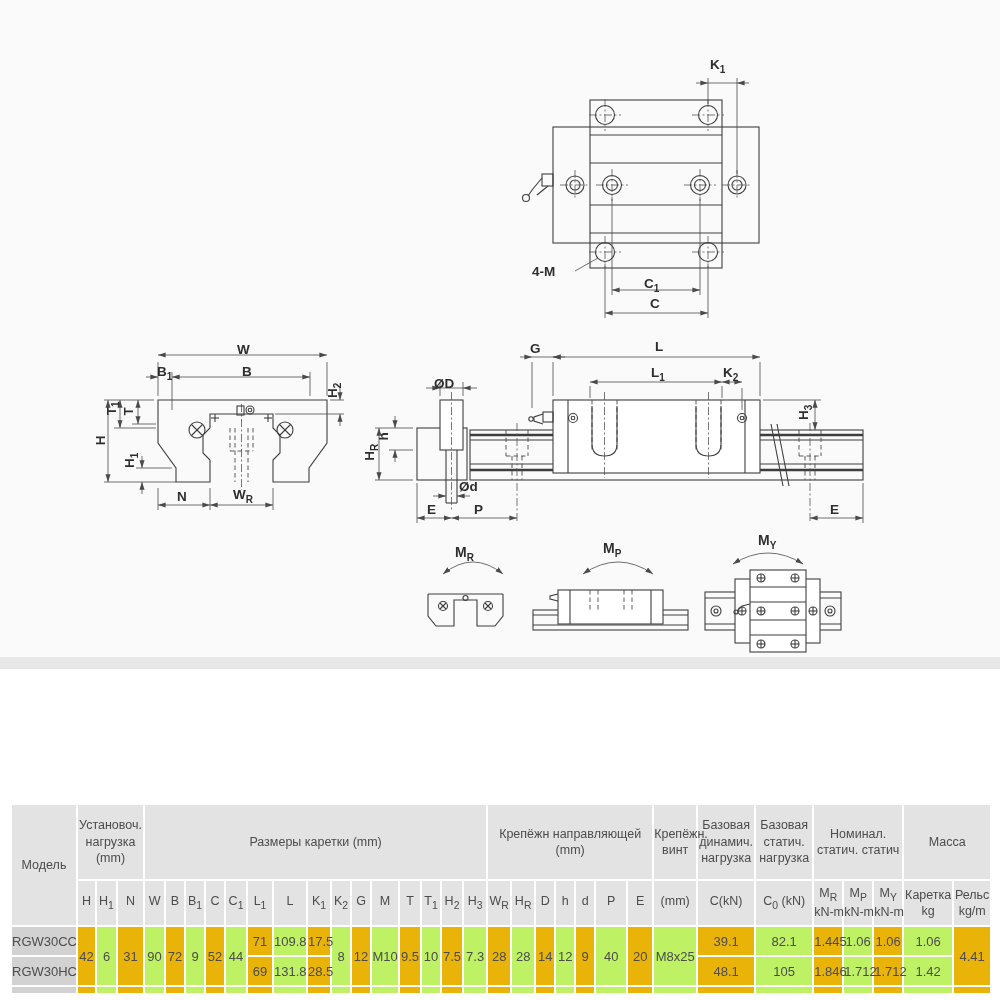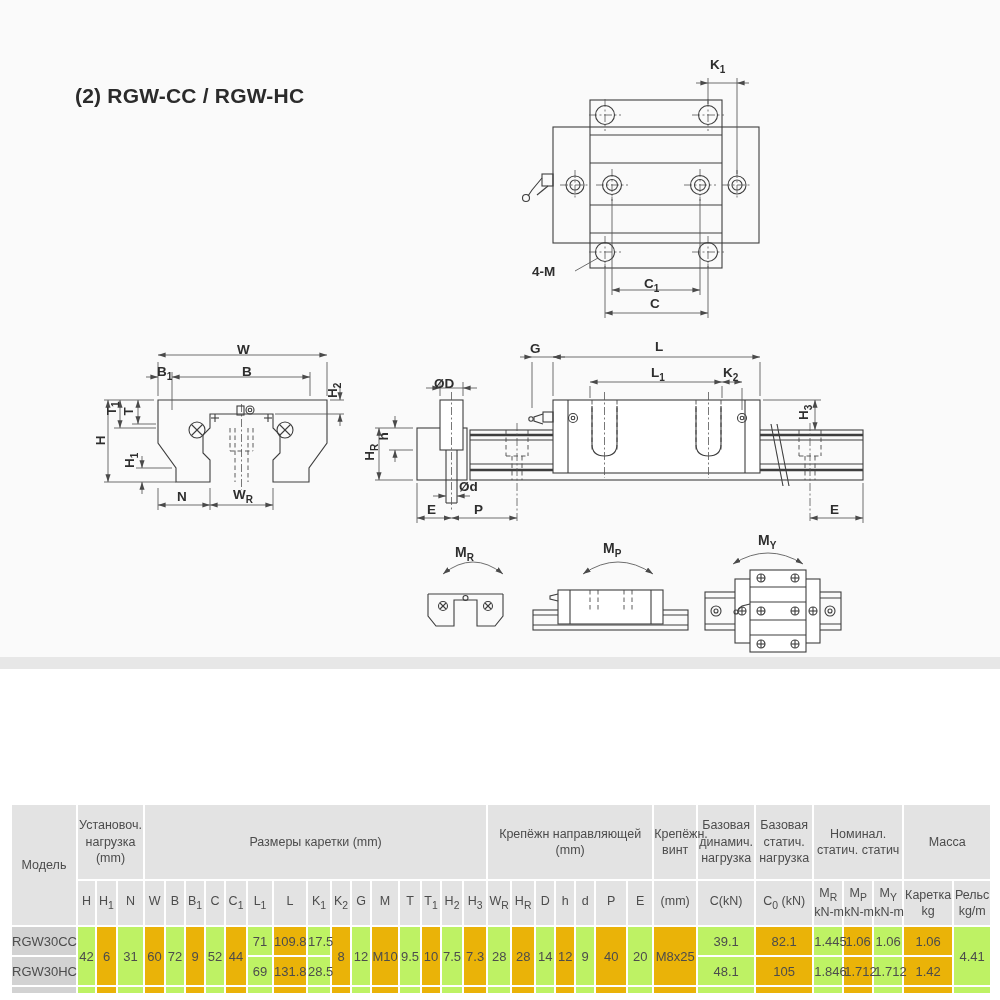--- a/index.html
+++ b/index.html
@@ -20,31 +20,30 @@
   .dlabel sub{font-size:10px}
   .rot{transform:rotate(-90deg);transform-origin:center}
   .spec-table{position:absolute;left:10px;top:803px;width:982px;border-spacing:2px;table-layout:fixed;border-collapse:separate}
   .spec-table th,.spec-table td{padding:0;text-align:center;vertical-align:middle;font-weight:normal;overflow:visible}
   .spec-table th{background:#e3e3e3;color:#4c4c4c;font-size:12.5px;line-height:1.32}
   .hrow1 th{height:74px}
   .hrow2 th{height:44px;white-space:nowrap}
   .spec-table td{font-size:13px;color:#4c4c4c;white-space:nowrap}
   .drow td{height:28px}
   .srow td{height:6px}
-  .lt{background:#bef264}.dk{background:#eab308}.mdl{background:#d2d2d2}
+  .lt{background:#eab308}.dk{background:#bef264}.mdl{background:#d2d2d2}
   .unit{display:block}
 </style>
 </head>
 <body>
 
 <div class="page">
   <div class="top-bg"></div>
   <div class="band"></div>
 
-  <div class="title">(2) RGW-CC / RGW-HC</div>
 
   <svg class="panel" style="left:518px;top:50px;width:260px;height:280px" viewBox="0 0 260 280">
     <defs>
         <marker id="aA" markerWidth="10" markerHeight="8" refX="9" refY="3" orient="auto-start-reverse">
           <path d="M0,0 L9,3 L0,6 Z"></path>
         </marker>
       </defs>
     <g>
       <rect class="ln" x="35" y="77" width="206" height="116"></rect>
       <rect class="ln" x="72" y="50" width="132" height="168"></rect>
@@ -445,21 +444,21 @@
       <th><span>M</span><sub>P</sub><span class="unit">kN-m</span></th>
       <th><span>M</span><sub>Y</sub><span class="unit">kN-m</span></th>
       <th><span>Каретка</span><span class="unit">kg</span></th>
       <th><span>Рельс</span><span class="unit">kg/m</span></th>
     </tr>
     <tr class="drow">
       <td class="mdl">RGW30CC</td>
       <td class="lt" rowspan="2">42</td>
       <td class="dk" rowspan="2">6</td>
       <td class="lt" rowspan="2">31</td>
-      <td class="dk" rowspan="2">60</td>
+      <td class="dk" rowspan="2">90</td>
       <td class="lt" rowspan="2">72</td>
       <td class="dk" rowspan="2">9</td>
       <td class="lt" rowspan="2">52</td>
       <td class="dk" rowspan="2">44</td>
       <td class="lt">71</td>
       <td class="dk">109.8</td>
       <td class="lt">17.5</td>
       <td class="dk" rowspan="2">8</td>
       <td class="lt" rowspan="2">12</td>
       <td class="dk" rowspan="2">M10</td>

